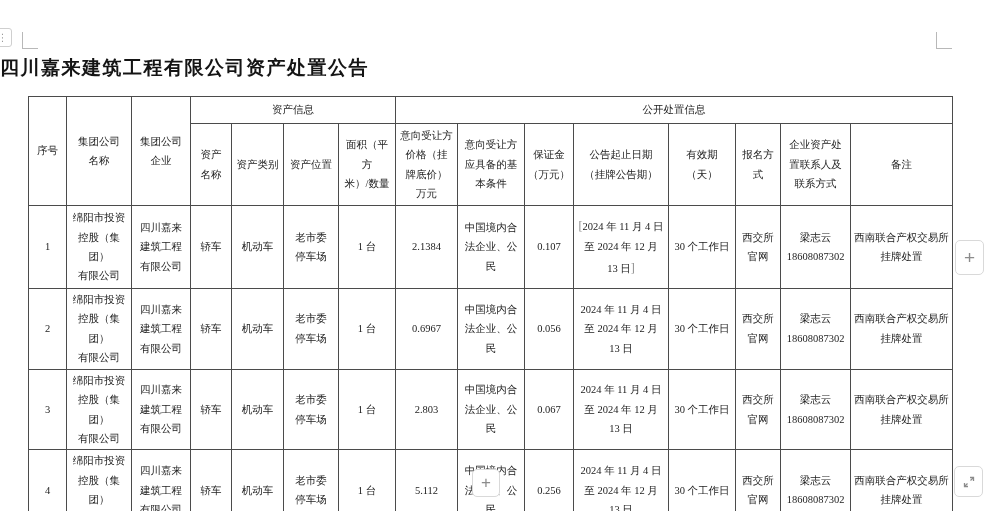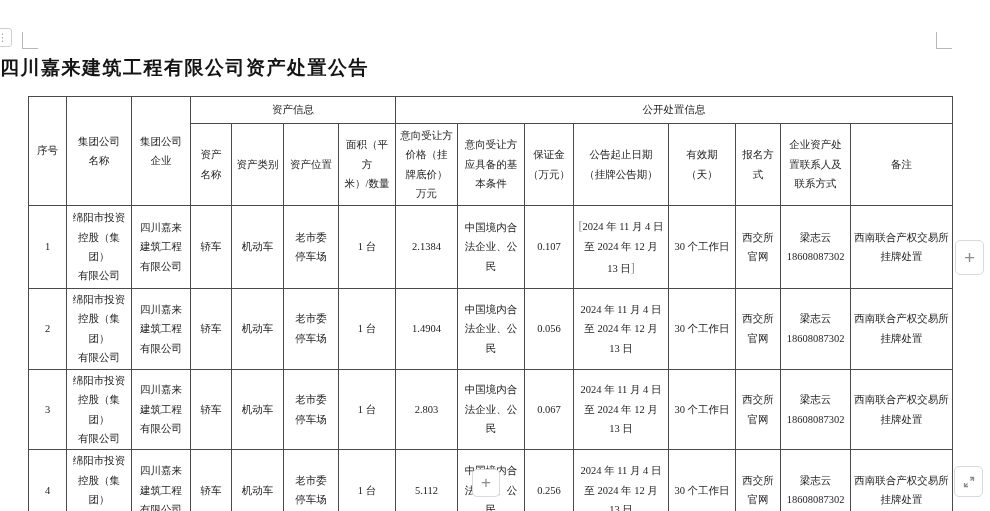--- a/index.html
+++ b/index.html
@@ -170,21 +170,21 @@
 控股（集团）
 有限公司</td>
       <td>四川嘉来
 建筑工程
 有限公司</td>
       <td>轿车</td>
       <td>机动车</td>
       <td>老市委
 停车场</td>
       <td>1 台</td>
-      <td>1.4904</td>
+      <td>0.6967</td>
       <td>中国境内合
 法企业、公民</td>
       <td>0.056</td>
       <td>2024 年 11 月 4 日
 至 2024 年 12 月
 13 日</td>
       <td>30 个工作日</td>
       <td>西交所
 官网</td>
       <td>梁志云

